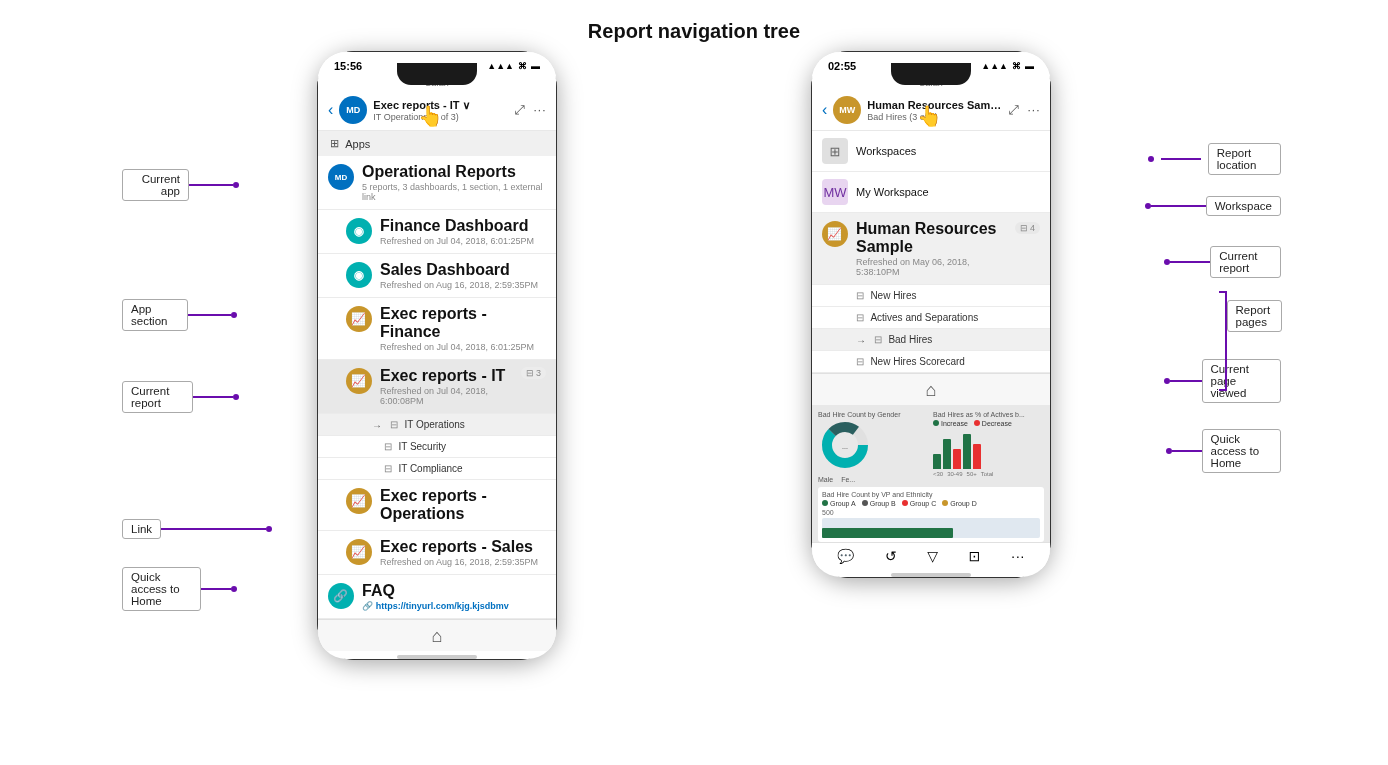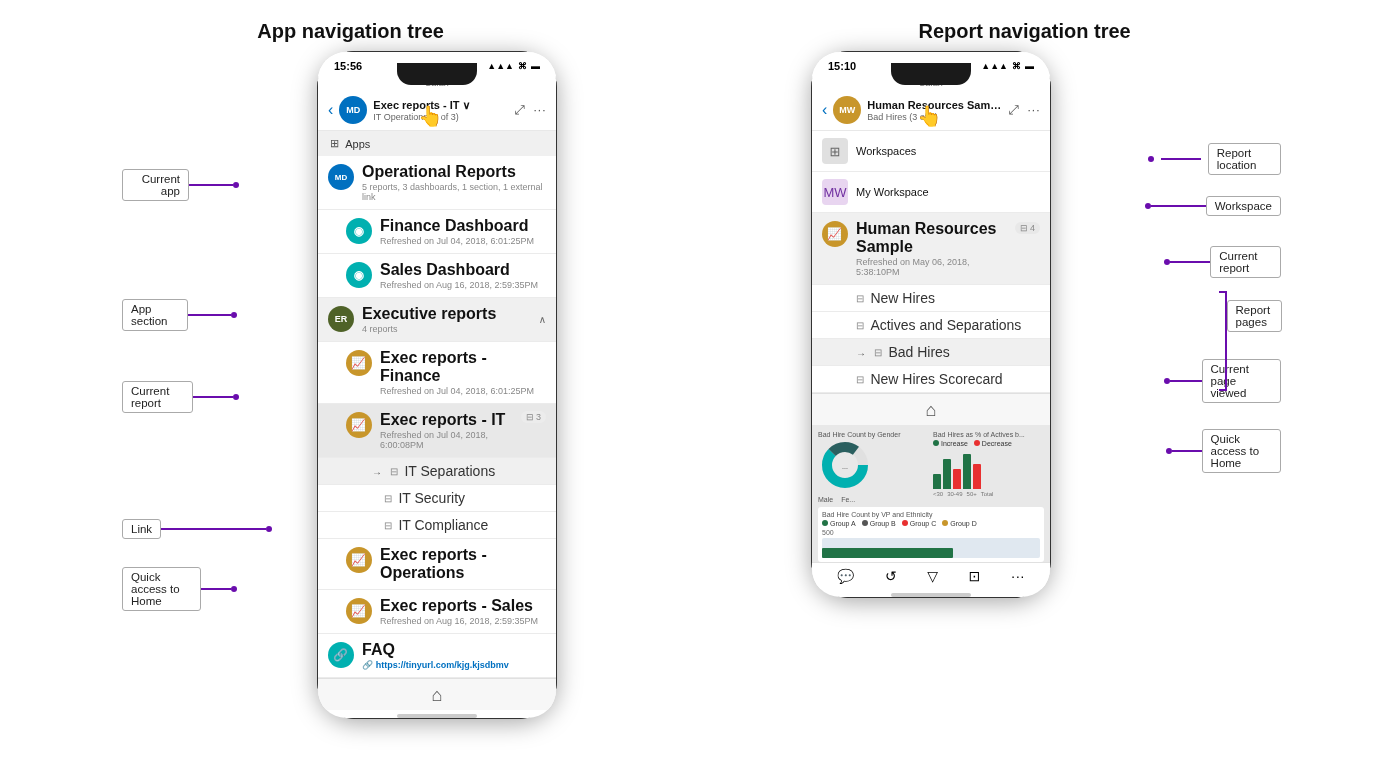--- a/index.html
+++ b/index.html
@@ -210,21 +210,21 @@
     .report-page-item.current {
       background: #f0f0f0;
     }
 
     .page-icon {
       font-size: 10px;
       color: #888;
     }
 
     .page-label {
-      font-size: 14px;
+      font-size: 10px;
       color: #333;
     }
 
     
     .home-bar {
       background: #f7f7f7;
       border-top: 1px solid #e0e0e0;
       display: flex;
       justify-content: center;
       align-items: center;
@@ -397,21 +397,20 @@
       font-size: 9px;
       color: #666;
       text-align: center;
       padding: 2px 0;
     }
   </style>
 </head>
 <body>
 
 <div style="display:flex; width:100%; justify-content:space-around; margin-bottom:8px;">
-  <div class="section-title">App navigation tree</div>
   <div class="section-title">Report navigation tree</div>
 </div>
 
 <div class="phones-wrapper">
 
   <div class="phone-with-annotations" style="margin-left:180px; margin-right:60px;">
 
     <div style="position:absolute; left:-195px; top:0; height:100%; pointer-events:none;">
 
       <div style="position:absolute; top:118px; left:0; display:flex; align-items:center; gap:0;text-align:right;">
@@ -498,28 +497,20 @@
         </div>
 
         <div class="nav-item indented-1">
           <div class="item-avatar teal-dark" style="font-size:12px;">◉</div>
           <div class="item-content">
             <div class="item-title">Sales Dashboard</div>
             <div class="item-subtitle">Refreshed on Aug 16, 2018, 2:59:35PM</div>
           </div>
         </div>
 
-        <div class="nav-item" style="background:#f0f0f0;">
-          <div class="item-avatar er" style="font-size:9px;">ER</div>
-          <div class="item-content">
-            <div class="item-title">Executive reports</div>
-            <div class="item-subtitle">4 reports</div>
-          </div>
-          <span class="chevron" style="font-size:10px; color:#666; align-self:center;">∧</span>
-        </div>
 
         <div class="nav-item indented-1">
           <div class="item-avatar gold" style="font-size:12px;">📈</div>
           <div class="item-content">
             <div class="item-title">Exec reports - Finance</div>
             <div class="item-subtitle">Refreshed on Jul 04, 2018, 6:01:25PM</div>
           </div>
         </div>
 
         <div class="nav-item indented-1" style="background:#e8e8e8;">
@@ -527,21 +518,21 @@
           <div class="item-content">
             <div class="item-title">Exec reports - IT</div>
             <div class="item-subtitle">Refreshed on Jul 04, 2018, 6:00:08PM</div>
           </div>
           <span class="page-indicator">⊟ 3</span>
         </div>
 
         <div class="report-page-item current" style="padding-left:54px;">
           <span class="current-arrow">→</span>
           <span class="page-icon">⊟</span>
-          <span class="page-label">IT Separations</span>
+          <span class="page-label">IT Operations</span>
         </div>
 
         <div class="report-page-item" style="padding-left:66px;">
           <span class="page-icon">⊟</span>
           <span class="page-label">IT Security</span>
         </div>
 
         <div class="report-page-item" style="padding-left:66px;">
           <span class="page-icon">⊟</span>
           <span class="page-label">IT Compliance</span>
@@ -579,21 +570,21 @@
     </div>
   </div>
 
   <div class="phone-with-annotations" style="margin-right:200px;">
 
     <div class="phone-shell">
       <div class="phone-notch"></div>
       <div class="phone-screen">
 
         <div class="status-bar">
-          <span class="status-time">15:10</span>
+          <span class="status-time">02:55</span>
           <div class="status-icons">
             <span>▲▲▲</span>
             <span>⌘</span>
             <span>▬</span>
           </div>
         </div>
 
         <div class="safari-label">Safari</div>
 
         <div class="app-bar">

